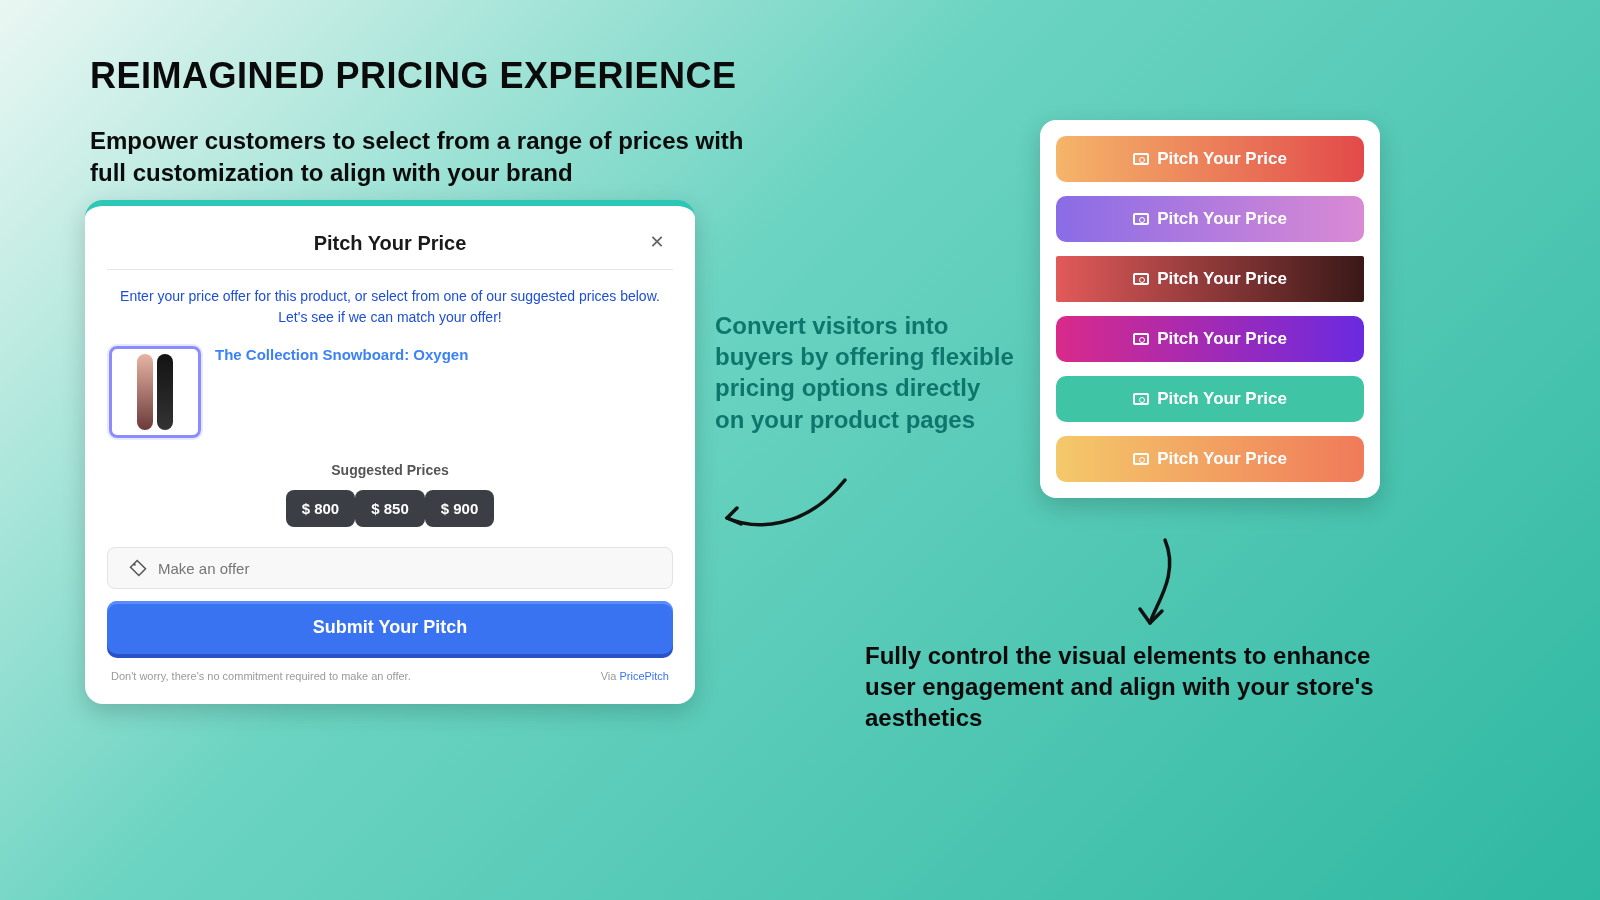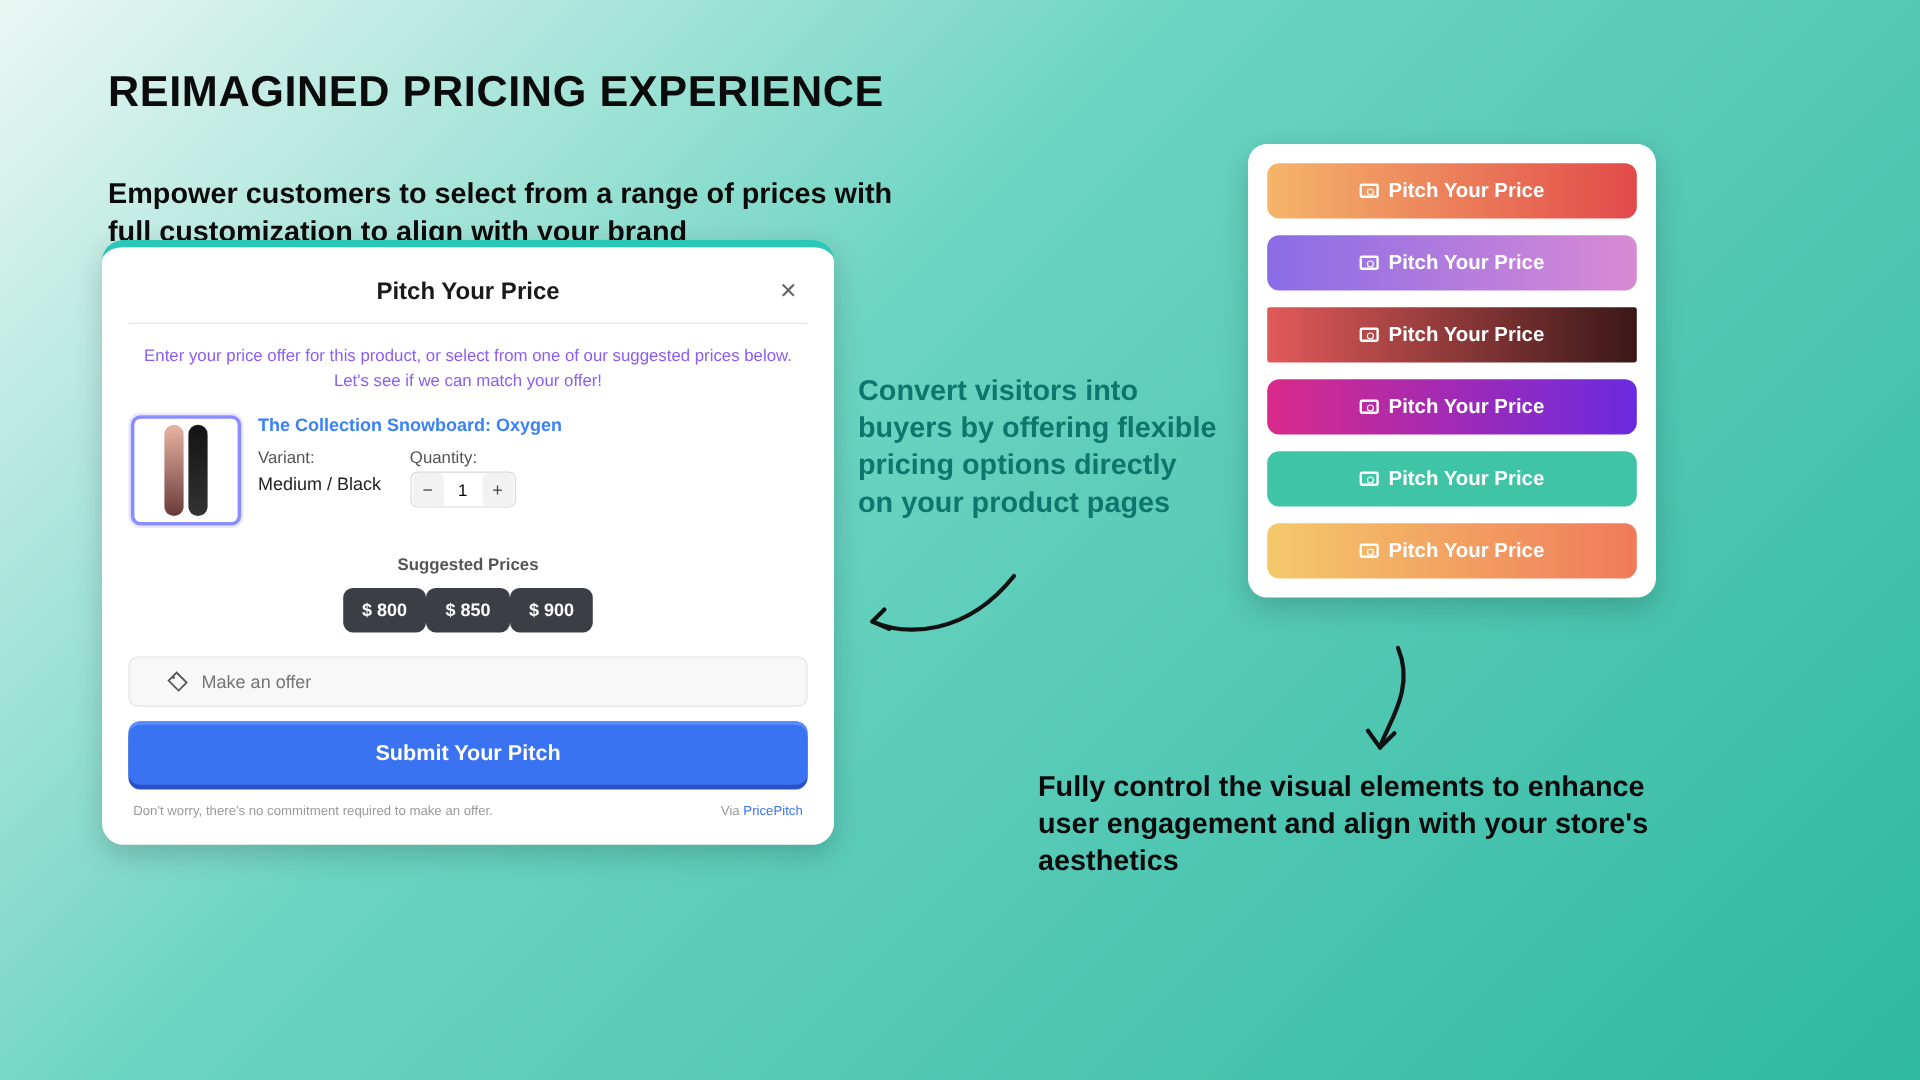--- a/index.html
+++ b/index.html
@@ -8,21 +8,21 @@
       background: linear-gradient(135deg, #eaf7f3 0%, #6cd4c2 40%, #2fb8a2 100%);
       font-family: -apple-system, BlinkMacSystemFont, "Segoe UI", Arial, sans-serif;
       position: relative; overflow: hidden;
     }
     .headline {
       position: absolute; left: 90px; top: 55px;
       font-size: 36px; font-weight: 900; letter-spacing: 0.5px; color: #0b0b0b;
     }
     .subhead {
       position: absolute; left: 90px; top: 125px; width: 660px;
-      font-size: 24px; font-weight: 700; color: #0b0b0b; line-height: 1.35; margin-top: 21px;
+      font-size: 24px; font-weight: 700; color: #0b0b0b; line-height: 1.35;
     }
     .callout-1 {
       position: absolute; left: 715px; top: 310px; width: 300px;
       font-size: 24px; font-weight: 700; color: #0f766e; line-height: 1.3;
     }
     .callout-2 {
       position: absolute; left: 865px; top: 640px; width: 520px;
       font-size: 24px; font-weight: 700; color: #0b0b0b; line-height: 1.3;
     }
 
@@ -31,21 +31,21 @@
       position: absolute; left: 85px; top: 200px; width: 610px;
       background: #fff; border-radius: 18px; padding: 8px;
       box-shadow: 0 8px 24px rgba(0,0,0,0.18);
       border-top: 6px solid #2bc8b7;
     }
     .modal { padding: 12px 14px 10px; }
     .modal-head { display: flex; align-items: center; justify-content: center; position: relative; padding: 6px 0 14px; }
     .modal-title { font-size: 20px; font-weight: 700; color: #1a1a1a; }
     .modal-close { position: absolute; right: 4px; top: 4px; width: 24px; height: 24px; cursor: pointer; color: #666; font-size: 18px; text-align: center; line-height: 24px; }
     .hr { height: 1px; background: #e5e5e5; margin: 0 0 16px; }
-    .modal-desc { text-align: center; color: #8b5cf6; font-size: 14px; line-height: 1.5; padding: 0 6px 18px; }
+    .modal-desc { text-align: center; color: #1d4ed8; font-size: 14px; line-height: 1.5; padding: 0 6px 18px; }
     .product-row { display: flex; gap: 14px; padding: 0 2px 18px; }
     .thumb {
       width: 92px; height: 92px; border: 3px solid #8a8cff; border-radius: 8px;
       display: flex; align-items: center; justify-content: center; gap: 4px;
       box-shadow: 0 0 0 2px rgba(138,140,255,0.2);
     }
     .board { width: 16px; height: 76px; border-radius: 8px; }
     .board.a { background: linear-gradient(#e7b4a3, #6b3a3a); }
     .board.b { background: linear-gradient(#131313, #333); }
     .prod-info { flex: 1; }
@@ -63,21 +63,21 @@
     .qty .val { width: 30px; text-align: center; font-size: 14px; }
     .suggest-label { text-align: center; font-size: 14px; color: #555; font-weight: 600; padding: 6px 0 12px; }
     .chips { display: flex; justify-content: center; padding-bottom: 20px; }
     .chip {
       background: #3b3f45; color: #fff; font-weight: 700; font-size: 15px;
       padding: 10px 16px; border-radius: 8px; cursor: pointer; border: none;
     }
     .input-row {
       display: flex; align-items: center; gap: 10px;
       border: 1px solid #e3e3e3; background: #f8f8f8; border-radius: 8px;
-      padding: 10px 30px; margin-bottom: 12px;
+      padding: 10px 20px; margin-bottom: 12px;
     }
     .input-row svg, .input-row .icon-box { flex: 0 0 auto; }
     .input-row input {
       border: none; background: transparent; flex: 1; font-size: 15px; color: #555; outline: none;
     }
     .icon-box { width: 18px; height: 18px; border: 2px solid #333; border-radius: 5px; position: relative; }
     .icon-box::after { content:""; position:absolute; left:3px; top:6px; width:8px; height:3px; border-left:2px solid #333; border-bottom:2px solid #333; transform: rotate(-45deg) skewX(-10deg); border-radius:1px; opacity:0.4;}
     .submit {
       width: 100%; background: #3a73f2; color: #fff; font-weight: 700; font-size: 18px;
       border: none; border-radius: 10px; padding: 16px 0; cursor: pointer;
@@ -138,34 +138,20 @@
     <div class="hr"></div>
     <div class="modal-desc">Enter your price offer for this product, or select from one of our suggested prices below. Let's see if we can match your offer!</div>
 
     <div class="product-row">
       <div class="thumb">
         <div class="board a"></div>
           <div class="board b"></div>
       </div>
       <div class="prod-info">
         <div class="prod-name">The Collection Snowboard: Oxygen</div>
-        <div class="fields">
-          <div>
-            <div class="field-label">Variant:</div>
-            <div class="variant-val">Medium / Black</div>
-          </div>
-          <div>
-            <div class="field-label">Quantity:</div>
-            <div class="qty">
-              <button>−</button>
-              <div class="val">1</div>
-              <button>+</button>
-            </div>
-          </div>
-        </div>
       </div>
     </div>
 
     <div class="suggest-label">Suggested Prices</div>
     <div class="chips">
       <button class="chip">$ 800</button>
       <button class="chip">$ 850</button>
       <button class="chip">$ 900</button>
     </div>
 

